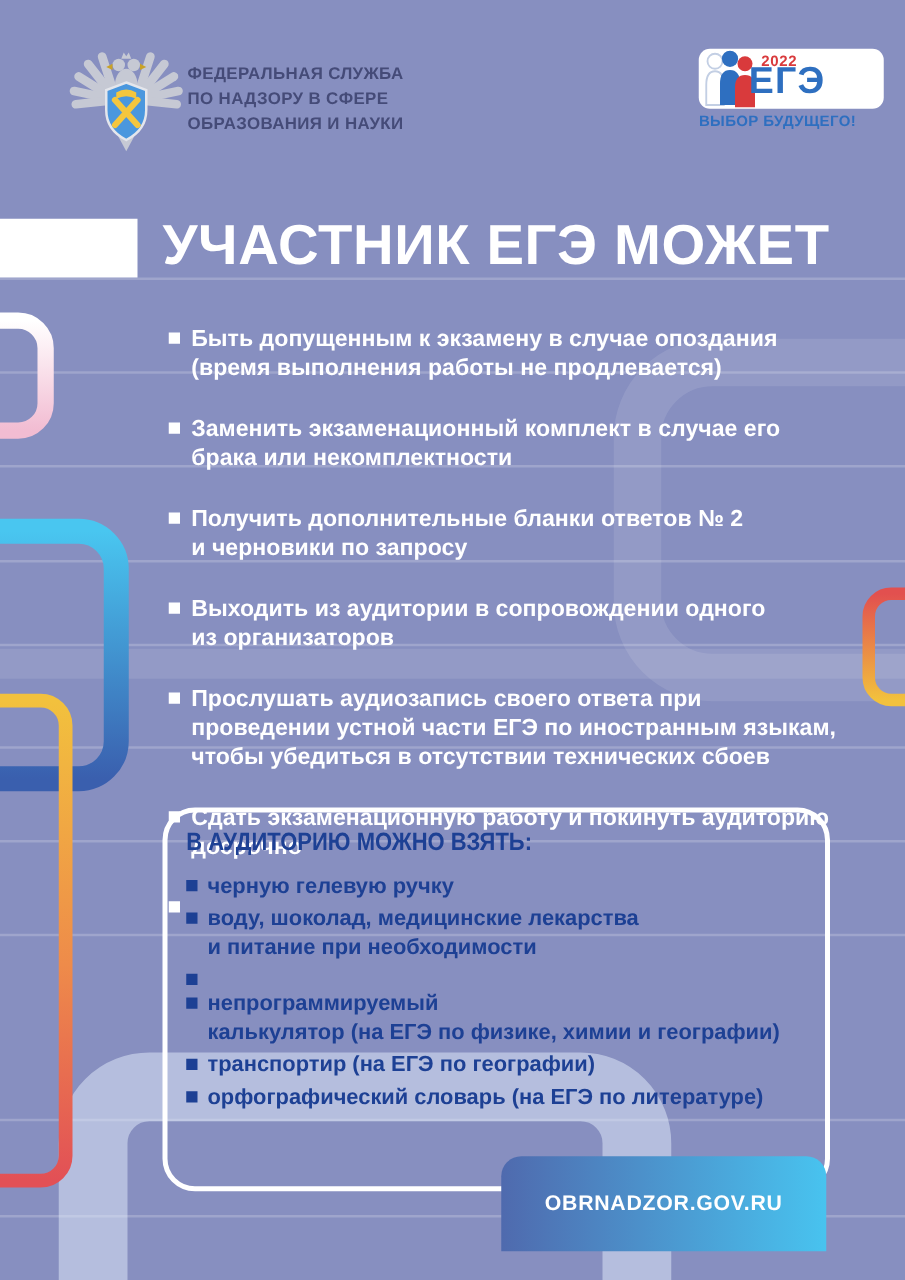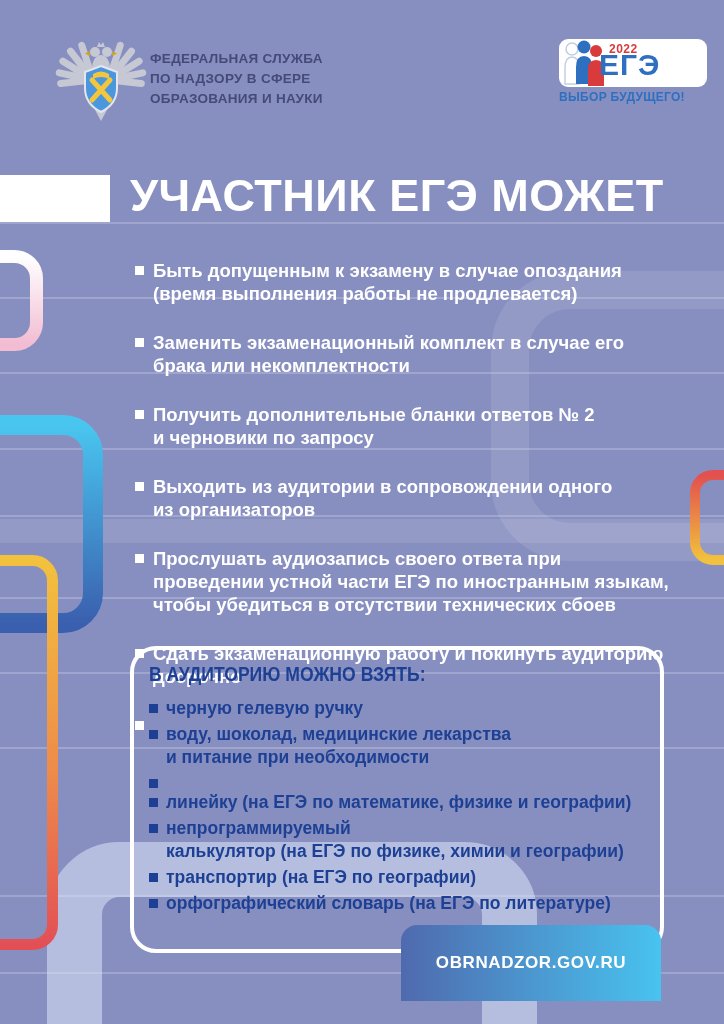--- a/index.html
+++ b/index.html
@@ -191,24 +191,20 @@
     <div class="c-item">
       <span class="sq"></span>
       <div class="txt">воду, шоколад, медицинские лекарства
 и питание при необходимости</div>
     </div>
     <div class="c-item">
       <span class="sq"></span>
     </div>
     <div class="c-item">
       <span class="sq"></span>
-      <div class="txt">линейку (на ЕГЭ по математике, физике и географии)</div>
-    </div>
-    <div class="c-item">
-      <span class="sq"></span>
       <div class="txt">непрограммируемый
 калькулятор (на ЕГЭ по физике, химии и географии)</div>
     </div>
     <div class="c-item">
       <span class="sq"></span>
       <div class="txt">транспортир (на ЕГЭ по географии)</div>
     </div>
     <div class="c-item">
       <span class="sq"></span>
       <div class="txt">орфографический словарь (на ЕГЭ по литературе)</div>

